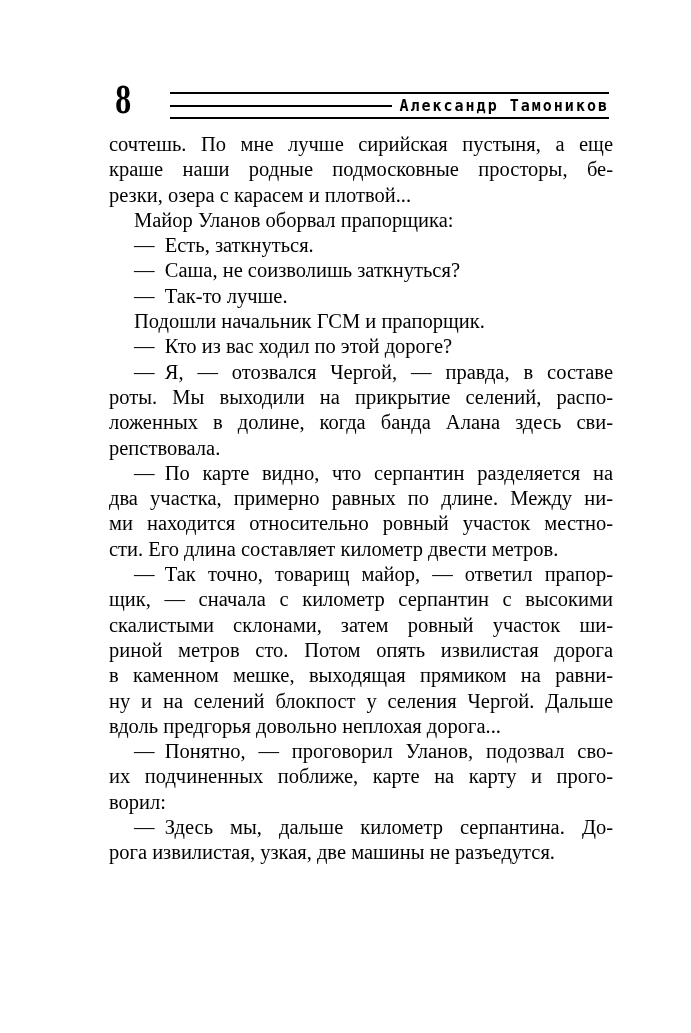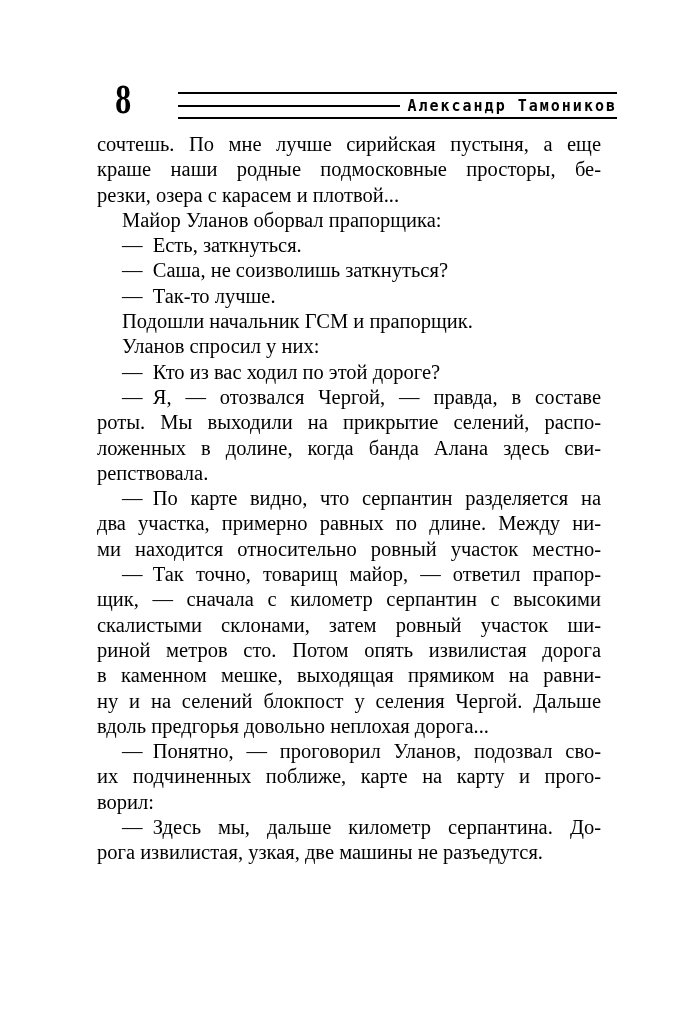--- a/index.html
+++ b/index.html
@@ -25,21 +25,21 @@
     font-family: "DejaVu Serif", serif;
     font-weight: bold;
     font-size: 38px;
     line-height: 30px;
     transform: scaleX(0.62);
     transform-origin: left top;
     letter-spacing: 0;
   }
   .header-rules {
     position: absolute;
-    left: 178px;
+    left: 170px;
     top: 92px;
     width: 439px;
     height: 17px;
   }
   .rule {
     position: absolute;
     left: 0;
     right: 0;
     height: 2px;
     background: #000000;
@@ -66,21 +66,21 @@
     font-family: "DejaVu Sans Mono", monospace;
     font-weight: bold;
     font-size: 15px;
     letter-spacing: 2px;
     white-space: nowrap;
   }
 
   
   .text-block {
     position: absolute;
-    left: 97px;
+    left: 109px;
     top: 132px;
     width: 504px;
   }
   .para { margin: 0; padding: 0; }
   .line {
     font-size: 20.5px;
     line-height: 25.3px;
     white-space: normal;
     text-align: justify;
     text-align-last: justify;
@@ -124,35 +124,33 @@
       <div class="para">
         <div class="line last ind">— Саша, не соизволишь заткнуться?</div>
       </div>
       <div class="para">
         <div class="line last ind">— Так-то лучше.</div>
       </div>
       <div class="para">
         <div class="line last ind">Подошли начальник ГСМ и прапорщик.</div>
       </div>
       <div class="para">
-        <div class="line last ind">Уланов спросил у них:</div>
-      </div>
-      <div class="para">
         <div class="line last ind">— Кто из вас ходил по этой дороге?</div>
       </div>
       <div class="para">
         <div class="line ind">— Я, — отозвался Чергой, — правда, в составе</div>
         <div class="line">роты. Мы выходили на прикрытие селений, распо-</div>
         <div class="line">ложенных в долине, когда банда Алана здесь сви-</div>
         <div class="line last">репствовала.</div>
       </div>
       <div class="para">
         <div class="line ind">— По карте видно, что серпантин разделяется на</div>
         <div class="line">два участка, примерно равных по длине. Между ни-</div>
         <div class="line">ми находится относительно ровный участок местно-</div>
+        <div class="line last">сти. Его длина составляет километр двести метров.</div>
       </div>
       <div class="para">
         <div class="line ind">— Так точно, товарищ майор, — ответил прапор-</div>
         <div class="line">щик, — сначала с километр серпантин с высокими</div>
         <div class="line">скалистыми склонами, затем ровный участок ши-</div>
         <div class="line">риной метров сто. Потом опять извилистая дорога</div>
         <div class="line">в каменном мешке, выходящая прямиком на равни-</div>
         <div class="line">ну и на селений блокпост у селения Чергой. Дальше</div>
         <div class="line last">вдоль предгорья довольно неплохая дорога...</div>
       </div>

